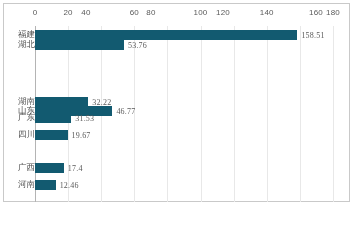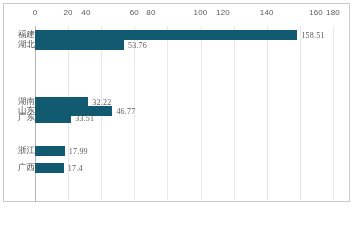--- a/index.html
+++ b/index.html
@@ -159,28 +159,33 @@
           <div class="val-label" style="left: 112.43px;">46.77</div>
         </div>
         <div class="bar-row" style="top: 67.4px;">
           <div class="cat-label">湖南</div>
           <div class="bar" style="width: 53.342px; background: rgb(18, 90, 112);"></div>
           <div class="val-label" style="left: 88.342px;">32.22</div>
         </div>
         <div class="bar-row" style="top: 84px;">
           <div class="cat-label">广东</div>
           <div class="bar" style="width: 36.2401px; background: rgb(18, 90, 112);"></div>
-          <div class="val-label" style="left: 71.2401px;">33.51</div>
+          <div class="val-label" style="left: 71.2401px;">31.53</div>
         </div>
-        <div class="bar-row" style="top: 117.2px;">
-          <div class="cat-label">浙江</div>
-          <div class="bar" style="width: 29.7834px; background: rgb(18, 90, 112);"></div>
-          <div class="val-label" style="left: 64.7834px;">17.99</div>
+        <div class="bar-row" style="top: 100.6px;">
+          <div class="cat-label">四川</div>
+          <div class="bar" style="width: 32.5648px; background: rgb(18, 90, 112);"></div>
+          <div class="val-label" style="left: 67.5648px;">19.67</div>
         </div>
         <div class="bar-row" style="top: 133.8px;">
           <div class="cat-label">广西</div>
           <div class="bar" style="width: 28.8067px; background: rgb(18, 90, 112);"></div>
           <div class="val-label" style="left: 63.8067px;">17.4</div>
+        </div>
+        <div class="bar-row" style="top: 150.4px;">
+          <div class="cat-label">河南</div>
+          <div class="bar" style="width: 20.6282px; background: rgb(18, 90, 112);"></div>
+          <div class="val-label" style="left: 55.6282px;">12.46</div>
         </div>
       </div>
   </div>
 
 </div>
 
 </body></html>

